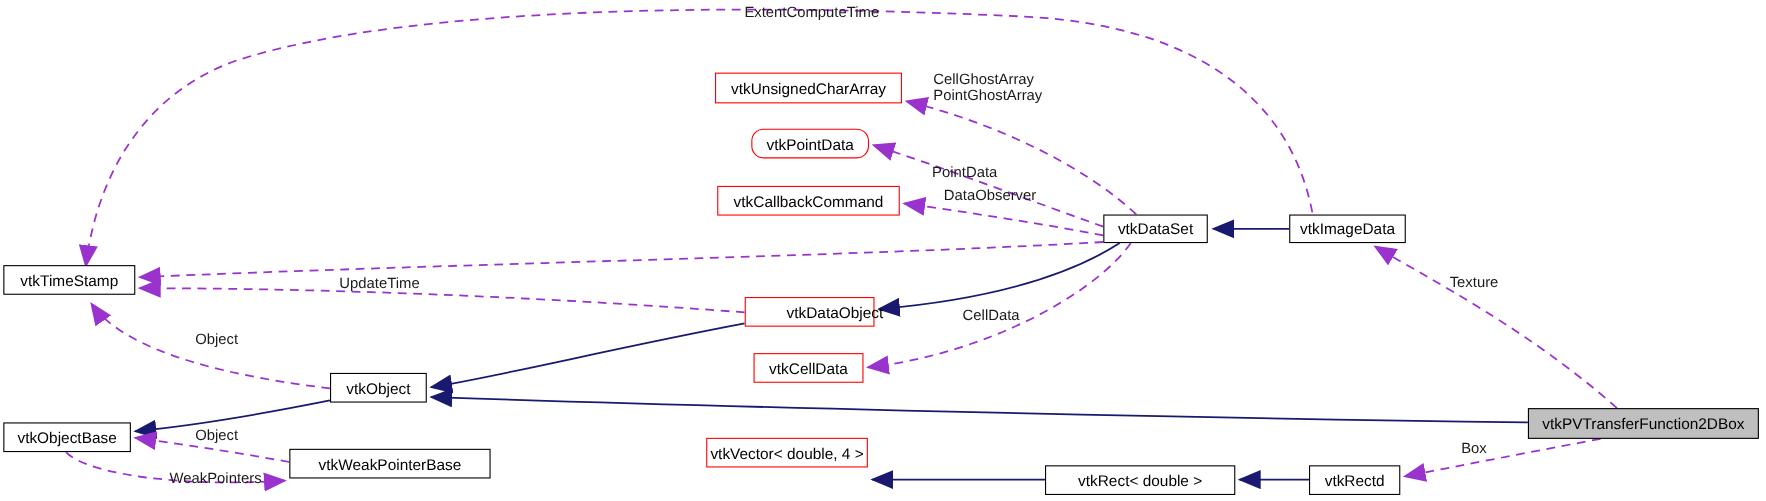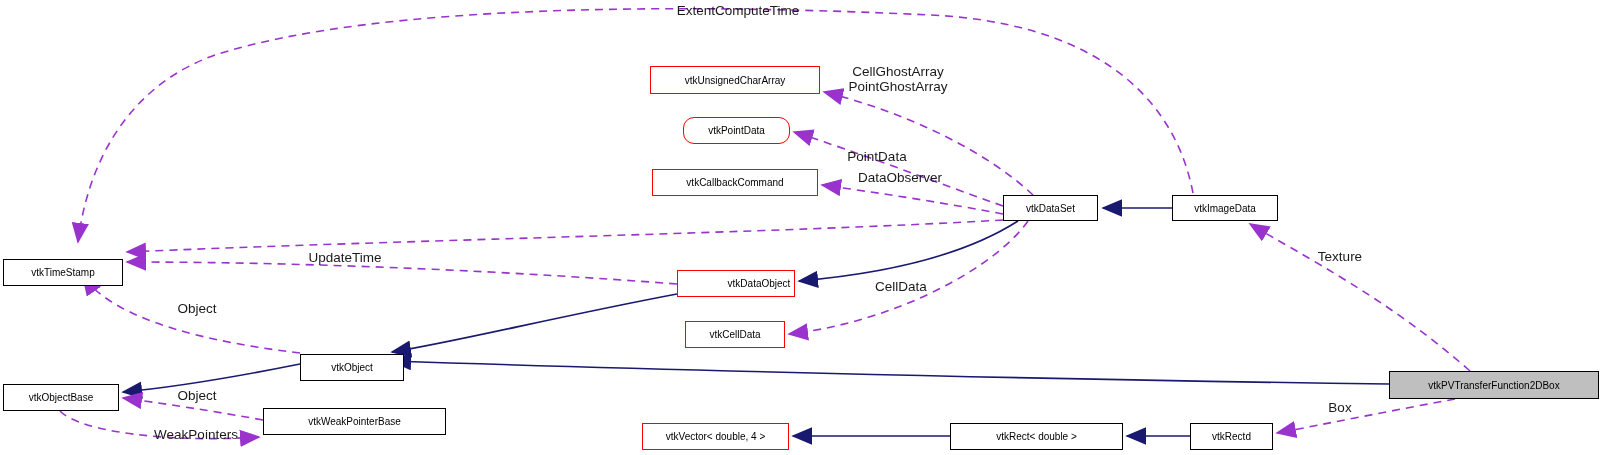--- a/index.html
+++ b/index.html
@@ -5,26 +5,26 @@
   html,body{margin:0;padding:0;background:#ffffff;}
   #stage{
     position:relative;width:1605px;height:455px;background:#ffffff;overflow:hidden;
     font-family:"Liberation Sans", sans-serif;
   }
   #edge-layer{position:absolute;left:0;top:0;z-index:1;}
   #node-layer,#label-layer{position:absolute;left:0;top:0;width:1605px;height:455px;z-index:2;pointer-events:none;}
   .node{
     position:absolute;display:flex;align-items:center;justify-content:center;
     background:#ffffff;border:1px solid #000000;color:#000000;
-    font-size:10px;white-space:nowrap;box-sizing:border-box;pointer-events:auto;cursor:pointer;
+    font-size:14px;white-space:nowrap;box-sizing:border-box;pointer-events:auto;cursor:pointer;
   }
   .node.red{border-color:#ff0000;}
   .node.current{background:#bfbfbf;border:1.5px solid #000000;}
   .edge-label{
-    position:absolute;transform:translateX(-50%);text-align:center;
+    position:absolute;transform:translateX(-50%);
     color:#1a1a1a;font-size:13.5px;line-height:15px;white-space:nowrap;
   }
   path.rel-solid{fill:none;stroke:#191970;stroke-width:1.6;}
   path.rel-dashed{fill:none;stroke:#9a32cd;stroke-width:1.6;stroke-dasharray:8,6;}
 </style>
 </head>
 <body>
 
 <div id="stage">
   <svg id="edge-layer" width="1605" height="455" viewBox="0 0 1605 455">
@@ -52,33 +52,33 @@
         <path d="M677,284 C520,272 320,262 127,262" class="rel-dashed" marker-end="url(#arrow-purple)"></path>
         <path d="M300,353 C215,343 115,322 83,276" class="rel-dashed" marker-end="url(#arrow-purple)"></path>
         <path d="M1028,221 C995,268 895,322 789,334" class="rel-dashed" marker-end="url(#arrow-purple)"></path>
         <path d="M263,420 C213,411 160,403 123,398" class="rel-dashed" marker-end="url(#arrow-purple)"></path>
         <path d="M60,411 C80,432 170,443 259,437" class="rel-dashed" marker-end="url(#arrow-purple)"></path>
         <path d="M1470,371 C1390,300 1300,254 1250,224" class="rel-dashed" marker-end="url(#arrow-purple)"></path>
         <path d="M1455,399 C1395,410 1330,423 1277,433" class="rel-dashed" marker-end="url(#arrow-purple)"></path>
       </g>
   </svg>
   <div id="node-layer">
-      <div class="node" style="left: 3px; top: 259px; width: 120px; height: 27px; text-align: center;">vtkTimeStamp</div>
+      <div class="node" style="left: 3px; top: 241px; width: 120px; height: 27px; text-align: center;">vtkTimeStamp</div>
       <div class="node" style="left: 3px; top: 384px; width: 116px; height: 27px;">vtkObjectBase</div>
       <div class="node" style="left: 263px; top: 408px; width: 183px; height: 27px;">vtkWeakPointerBase</div>
-      <div class="node" style="left: 300px; top: 354px; width: 104px; height: 27px;">vtkObject</div>
+      <div class="node" style="left: 300px; top: 339px; width: 88px; height: 27px;">vtkObject</div>
       <div class="node red" style="left: 650px; top: 66px; width: 170px; height: 28px;">vtkUnsignedCharArray</div>
       <div class="node red" style="left: 683px; top: 117px; width: 107px; height: 27px; border-radius: 11px;">vtkPointData</div>
       <div class="node red" style="left: 652px; top: 169px; width: 166px; height: 27px;">vtkCallbackCommand</div>
       <div class="node red" style="left: 677px; top: 270px; width: 118px; height: 27px; padding-left: 46px;">vtkDataObject</div>
       <div class="node red" style="left: 685px; top: 321px; width: 100px; height: 27px;">vtkCellData</div>
       <div class="node" style="left: 1003px; top: 195px; width: 95px; height: 26px;">vtkDataSet</div>
       <div class="node" style="left: 1172px; top: 195px; width: 106px; height: 26px;">vtkImageData</div>
       <div class="node current" style="left: 1389px; top: 371px; width: 210px; height: 28px;">vtkPVTransferFunction2DBox</div>
-      <div class="node red" style="left: 642px; top: 423px; width: 147px; height: 27px;">vtkVector&lt; double, 4 &gt;</div>
+      <div class="node red" style="left: 642px; top: 398px; width: 147px; height: 27px;">vtkVector&lt; double, 4 &gt;</div>
       <div class="node" style="left: 950px; top: 423px; width: 173px; height: 27px;">vtkRect&lt; double &gt;</div>
       <div class="node" style="left: 1190px; top: 423px; width: 83px; height: 27px;">vtkRectd</div>
     </div>
   <div id="label-layer">
       <div class="edge-label" style="left: 738px; top: 3px;">
         <div>ExtentComputeTime</div>
       </div>
       <div class="edge-label" style="left: 898px; top: 64px;">
         <div>CellGhostArray</div>
         <div>PointGhostArray</div>

